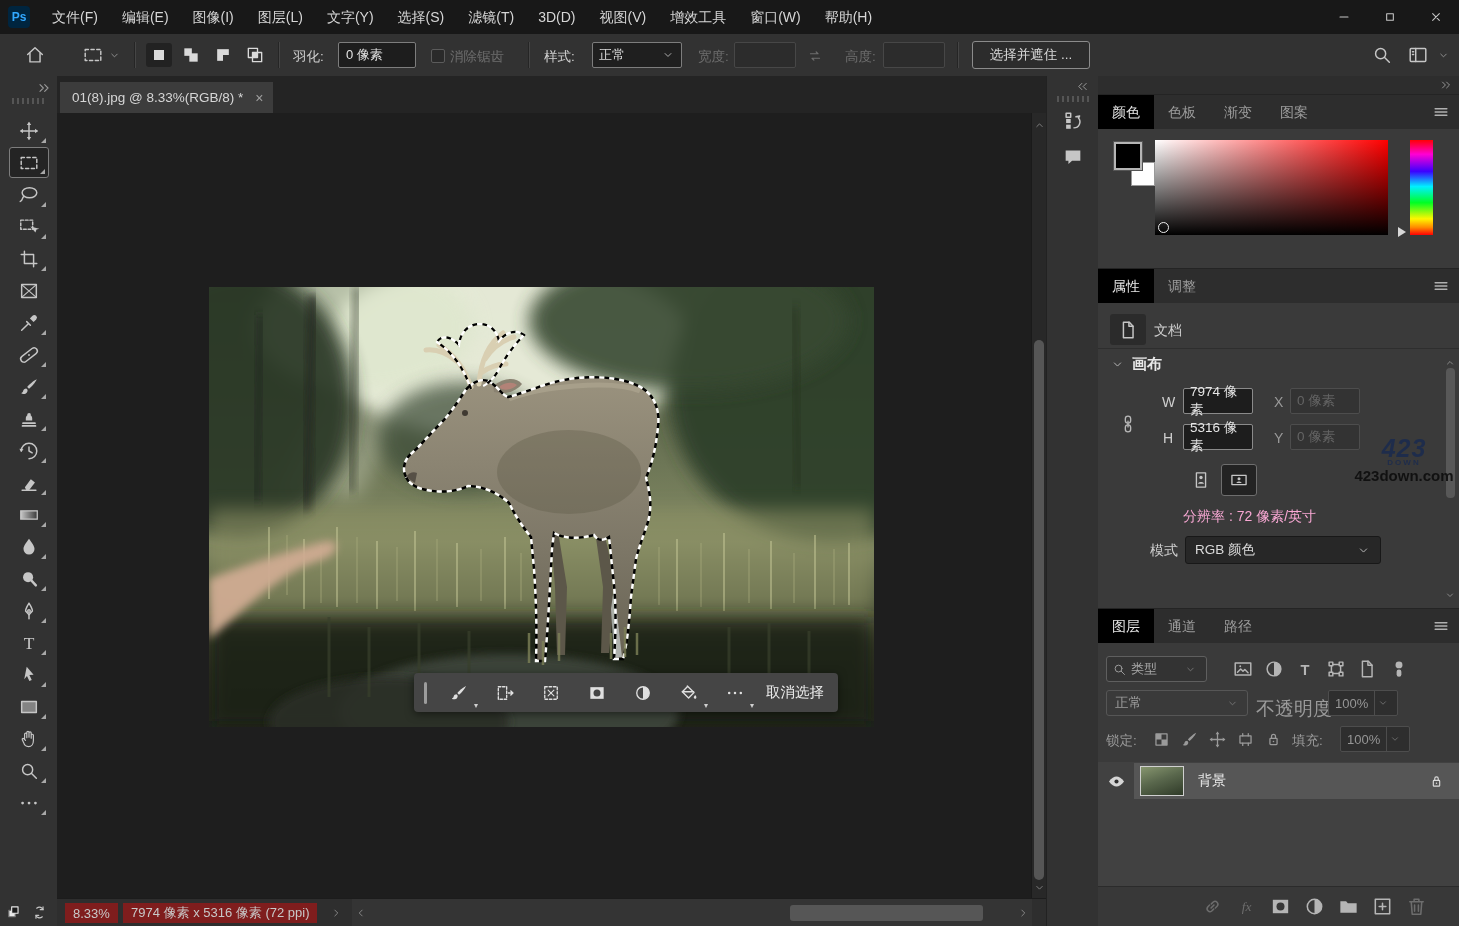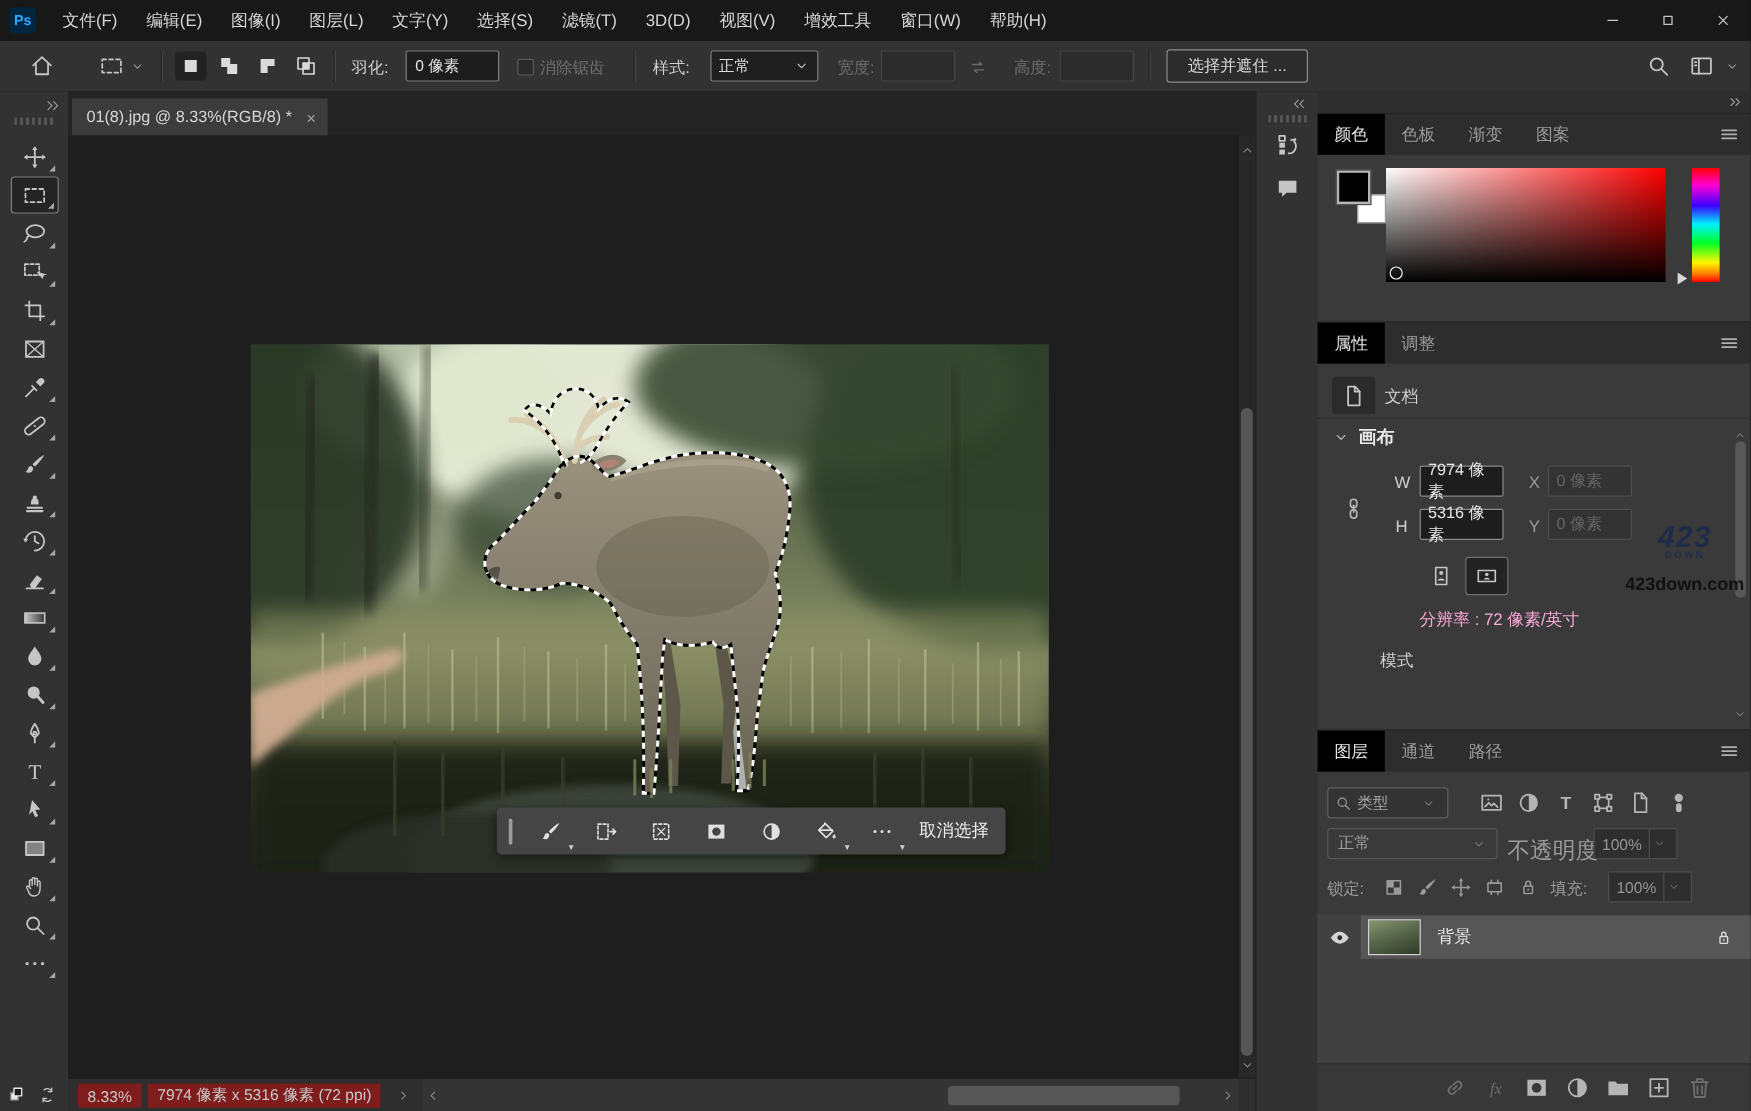--- a/index.html
+++ b/index.html
@@ -139,21 +139,21 @@
   #layer-name{margin-left:14px;font-size:14px;color:#e8e8e8;}
   #layer-lock{margin-left:auto;margin-right:14px;width:17px;height:17px;color:#dcdcdc;}
   #layer-actions{position:absolute;left:0;top:810px;width:361px;height:40px;background:#383838;border-top:1px solid #2b2b2b;}
   .act{position:absolute;top:8px;width:23px;height:23px;color:#b5b5b5;}
   .act.dm{color:#6d6d6d;}
 
   
   #watermark{position:absolute;left:1350px;top:436px;width:108px;text-align:center;opacity:.88;line-height:1;z-index:5;}
   .wm-423{font-weight:900;font-style:italic;font-size:25px;letter-spacing:1px;color:#1b2b4e;}
   .wm-down{font-weight:900;font-size:8px;color:#1b2b4e;letter-spacing:2px;display:block;margin-top:-2px;}
-  .wm-url{font-weight:700;font-size:15px;color:#0c0c0c;margin-top:13px;}
+  .wm-url{font-weight:700;font-size:15px;color:#0c0c0c;margin-top:1px;}
 </style>
 </head>
 <body>
 
 <div id="app">
 
   <div id="titlebar">
     <div id="ps-logo">Ps</div>
     <div id="menu-list">
         <span class="menu-item">文件(F)</span>
@@ -799,20 +799,28 @@
       <span class="ic" style="width:20px;height:20px;">
           <svg viewBox="0 0 24 24" fill="none" stroke="currentColor" stroke-width="1.6" stroke-linecap="round" stroke-linejoin="round">
             <rect x="3.5" y="6.5" width="17" height="11"></rect>
             <circle cx="12" cy="10.5" r="1.8" fill="currentColor" stroke="none"></circle>
             <path d="M9 15.5c0-2.4 6-2.4 6 0z" fill="currentColor" stroke="none"></path>
           </svg>
         </span>
     </div>
     <span class="pp-lab" style="left:85px;top:432px;color:#f9a8d4;">分辨率 : 72 像素/英寸</span>
     <span class="pp-lab" style="left:52px;top:466px;">模式</span>
+    <div id="mode-select">
+      <span>RGB 颜色</span>
+      <span class="ic cv">
+          <svg viewBox="0 0 24 24" fill="none" stroke="currentColor" stroke-width="1.6" stroke-linecap="round" stroke-linejoin="round">
+            <path d="M7 9.5l5 5 5-5"></path>
+          </svg>
+        </span>
+    </div>
     <span class="ic vsb" style="top:276px;">
         <svg viewBox="0 0 24 24" fill="none" stroke="currentColor" stroke-width="1.6" stroke-linecap="round" stroke-linejoin="round">
           <path d="M7 14l5-5 5 5"></path>
         </svg>
       </span>
     <div id="pp-thumb"></div>
     <span class="ic vsb" style="top:508px;">
         <svg viewBox="0 0 24 24" fill="none" stroke="currentColor" stroke-width="1.6" stroke-linecap="round" stroke-linejoin="round">
           <path d="M7 10l5 5 5-5"></path>
         </svg>

